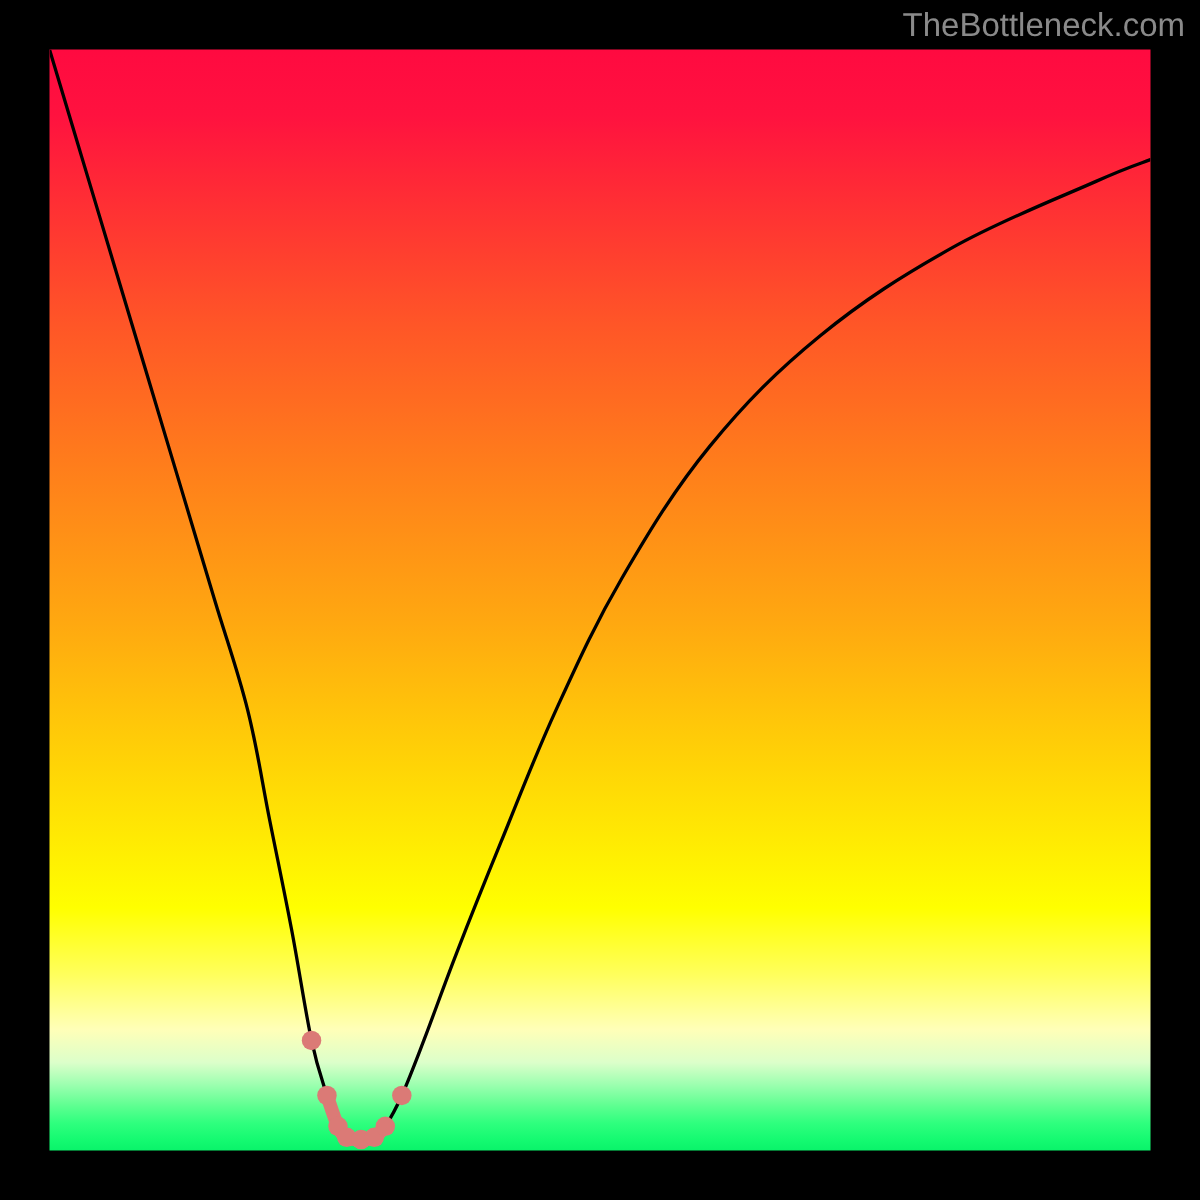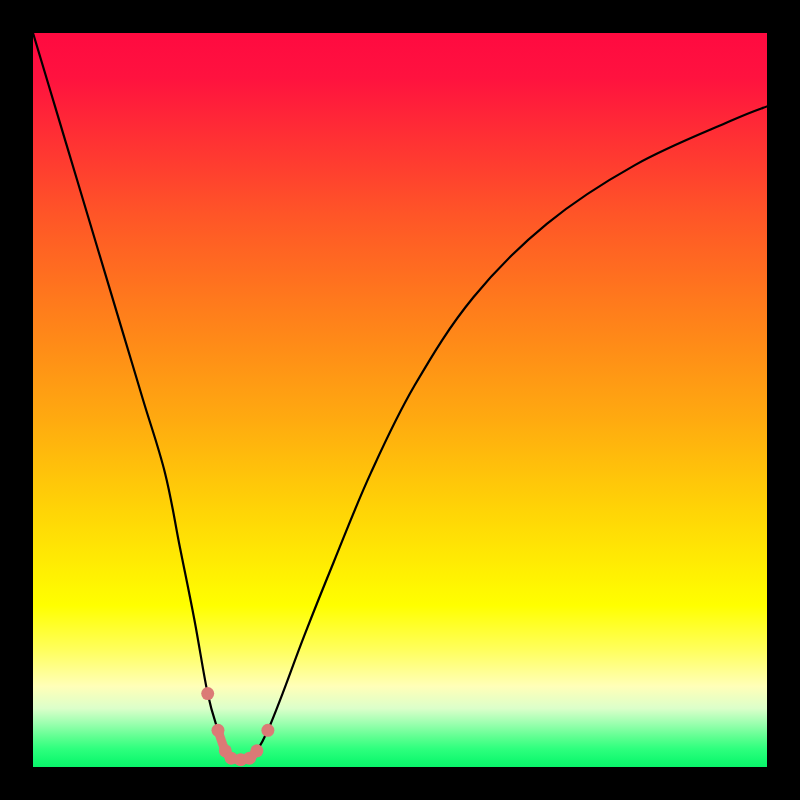--- a/index.html
+++ b/index.html
@@ -72,20 +72,21 @@
     stroke: #db7a76;
     stroke-width: 9;
     stroke-linecap: round;
   }
 </style>
 </head>
 <body>
 
 <div class="chart-container">
 
+  <div class="watermark">TheBottleneck.com</div>
 
   <div class="plot-area">
     <svg class="curves" viewBox="0 0 734 734">
       <path class="curve" d="M 0 0 C 3.9635999999999996 13.211999999999996, 14.0928 46.975999999999985, 22.02 73.39999999999998 C 29.9472 99.82399999999997, 36.1128 120.37599999999995, 44.04 146.79999999999995 C 51.9672 173.22399999999996, 58.1328 193.77600000000004, 66.06 220.20000000000005 C 73.9872 246.62400000000005, 80.1528 267.17600000000004, 88.08 293.6 C 96.0072 320.024, 102.1728 340.576, 110.1 367 C 118.0272 393.424, 125.514 413.976, 132.12 440.4 C 138.726 466.82399999999996, 141.51520000000002 487.3759999999999, 146.8 513.8 C 152.0848 540.2239999999999, 156.45944 560.7760000000001, 161.48 587.2 C 166.50055999999998 613.624, 170.46416000000002 640.782, 174.692 660.6 C 178.91984 680.418, 181.79711999999998 686.99464, 184.968 697.3 C 188.13888 707.6053599999999, 189.92984 712.8314399999999, 192.30800000000002 717.852 C 194.68616000000003 722.87256, 197.12304 723.8708, 198.18 725.192"></path>
       <path class="curve" d="M 216.53 725.192 C 217.8512 723.8708, 220.567 722.87256, 223.87 717.852 C 227.173 712.8314399999999, 230.2558 707.6053599999999, 234.88 697.3 C 239.5042 686.99464, 242.95400000000004 677.7756, 249.56000000000003 660.6 C 256.16600000000005 643.4244, 262.3316 625.6616, 271.58 601.88 C 280.8284 578.0984, 289.0492 557.5464000000001, 300.94 528.48 C 312.8308 499.41360000000003, 323.10679999999996 472.1088, 337.64 440.4 C 352.1732 408.6912, 363.1832 384.0288, 381.68 352.32 C 400.1768 320.6112, 416.6184 293.3064, 440.4 264.24 C 464.18159999999995 235.17360000000002, 484.73359999999997 214.62160000000003, 513.8 190.84000000000003 C 542.8664 167.05840000000003, 568.85 150.6168, 601.88 132.12 C 634.91 113.62320000000001, 673.5183999999999 98.64960000000005, 697.3 88.08000000000004 C 721.0816 77.51040000000003, 727.394 76.04239999999999, 734 73.39999999999998"></path>
       <path class="mini-curve" d="M 184.968 697.3 C 186.2892 700.9993599999999, 189.92984 712.8314399999999, 192.30800000000002 717.852 C 194.68616000000003 722.87256, 195.40548 723.6065600000001, 198.18 725.192 C 200.95452 726.77744, 204.419 726.66, 207.722 726.66 C 211.025 726.66, 213.62336 726.77744, 216.53 725.192 C 219.43664 723.6065600000001, 222.5488 719.1732, 223.87 717.852"></path>
       <g>
           <circle cx="174.692" cy="660.6" r="6.5" class="dot"></circle>
           <circle cx="184.968" cy="697.3" r="6.5" class="dot"></circle>
           <circle cx="192.30800000000002" cy="717.852" r="6.5" class="dot"></circle>

